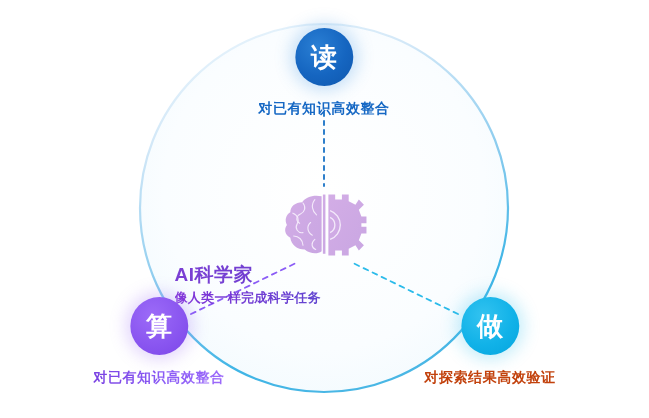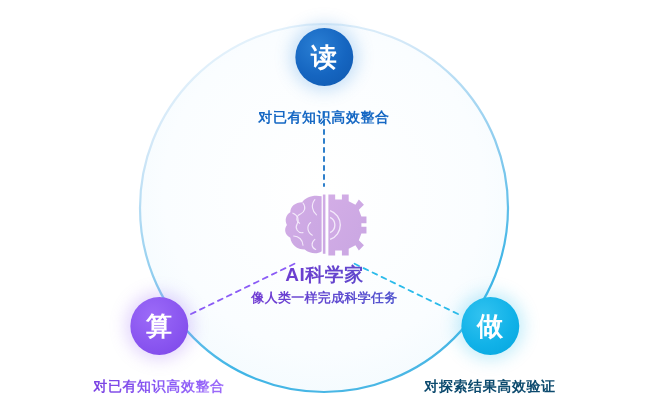--- a/index.html
+++ b/index.html
@@ -33,21 +33,20 @@
     width: 649px; height: 418px;
   }
 
   
   .center {
     position: absolute;
     left: 50%;
     top: 192px;
     transform: translateX(-50%);
     width: 300px;
-    text-align: center;
   }
   .brain-icon {
     width: 86px;
     height: 66px;
     margin: 0 auto 6px auto;
     display: block;
   }
   .center-title {
     font-size: 19px;
     font-weight: bold;
@@ -85,21 +84,21 @@
     margin: 0 auto;
     display: flex;
     align-items: center;
     justify-content: center;
     color: #ffffff;
     font-size: 26px;
     font-weight: bold;
     line-height: 1;
   }
   .node-label {
-    margin-top: 23px;
+    margin-top: 14px;
     font-size: 14px;
     font-weight: bold;
     letter-spacing: 0.6px;
     white-space: nowrap;
   }
 
   
   #node-read { left: 324px; top: 28px; transform: translateX(-50%); }
   #node-read .badge {
     background: radial-gradient(circle at 38% 32%, #2A7FD4 0%, #1565C0 55%, #0F57AD 100%);
@@ -123,21 +122,21 @@
     -webkit-text-fill-color: transparent;
   }
 
   
   #node-do { left: 490px; top: 297px; transform: translateX(-50%); }
   #node-do .badge {
     background: radial-gradient(circle at 38% 32%, #33C3F0 0%, #11B2E8 55%, #04A4DE 100%);
     box-shadow: 0 0 16px 5px rgba(40,190,235,0.26);
   }
   #node-do .node-label {
-    color: #0c4a6e;
+    color: #c2410c;
     font-family: Liberation Serif, serif;
   }
 </style>
 </head>
 <body>
 
 <div id="stage">
 
   <svg class="ring-wrap" viewBox="0 0 649 418">
     <defs>

